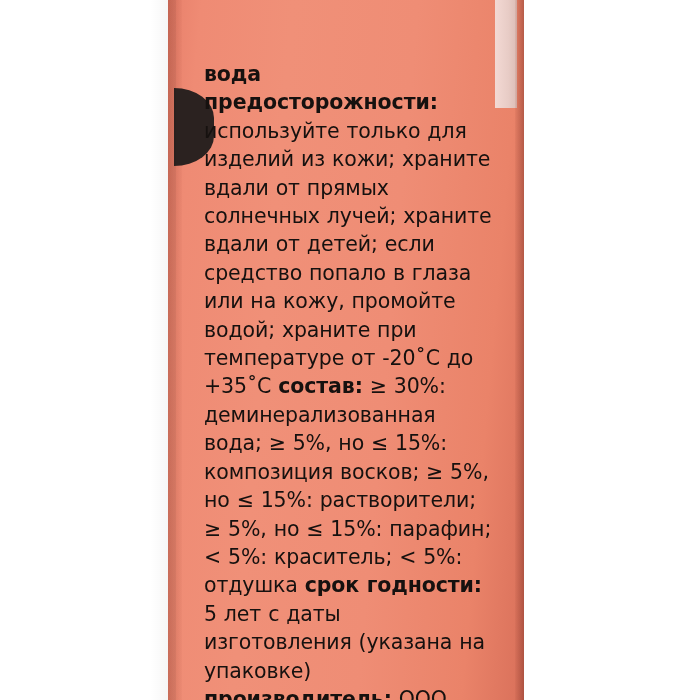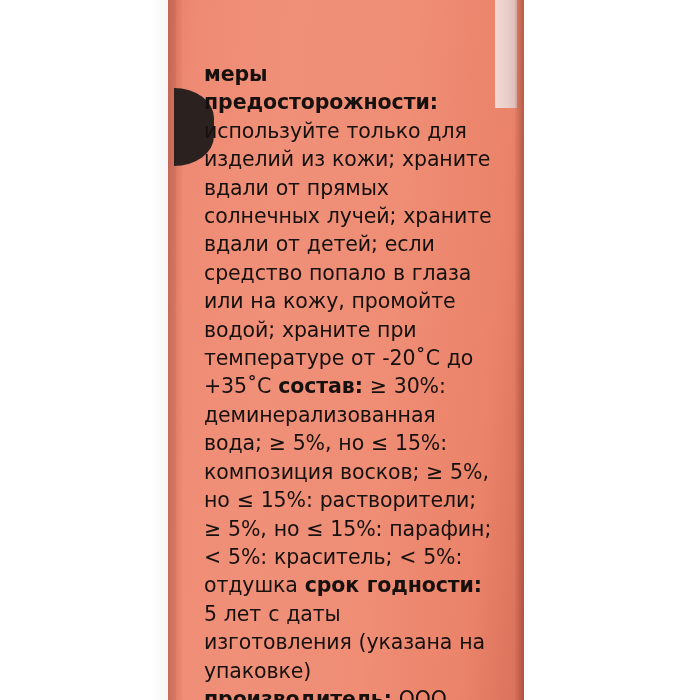--- a/index.html
+++ b/index.html
@@ -96,20 +96,20 @@
 <div id="stage">
 
   <div id="package">
     <div class="edge-left"></div>
     <div class="dark-blob"></div>
     <div class="light-strip"></div>
     <div class="right-fade"></div>
 
     <div id="label-text">
       <p class="blk">
-        <b>меры предосторожности:</b><br>
+        <b>вода предосторожности:</b><br>
         <span>используйте только для изделий из кожи; храните вдали от прямых солнечных лучей; храните вдали от детей; если средство попало в глаза или на кожу, промойте водой; храните при температуре от -20˚С до +35˚С </span><b>состав:</b><span> ≥ 30%: деминерализованная вода; ≥ 5%, но ≤ 15%: композиция восков; ≥ 5%, но ≤ 15%: растворители; ≥ 5%, но ≤ 15%: парафин; &lt; 5%: краситель; &lt; 5%: отдушка </span><b>срок годности:</b><span> 5 лет с даты изготовления (указана на упаковке) </span><b>производитель:</b><span> ООО «Глянцмастер», Россия, 620142, г. Екатеринбург, ул. Щорса, стр. 7, офис 334 </span>
       </p>
     </div>
   </div>
 
   <div class="shadow-soft"></div>
 </div>
 
 </body></html>

